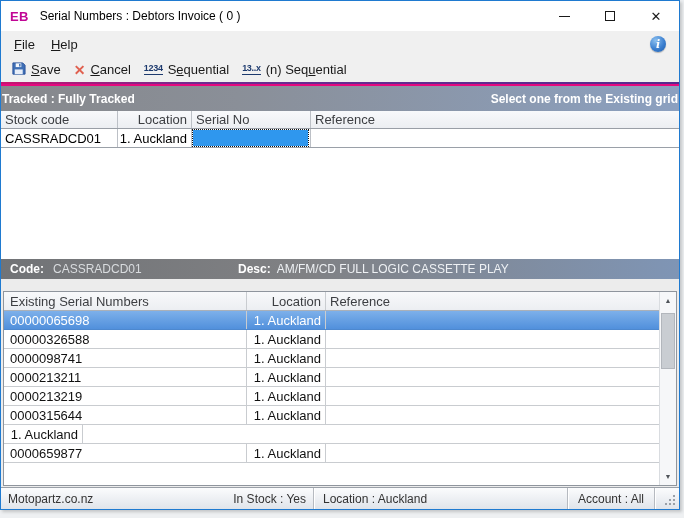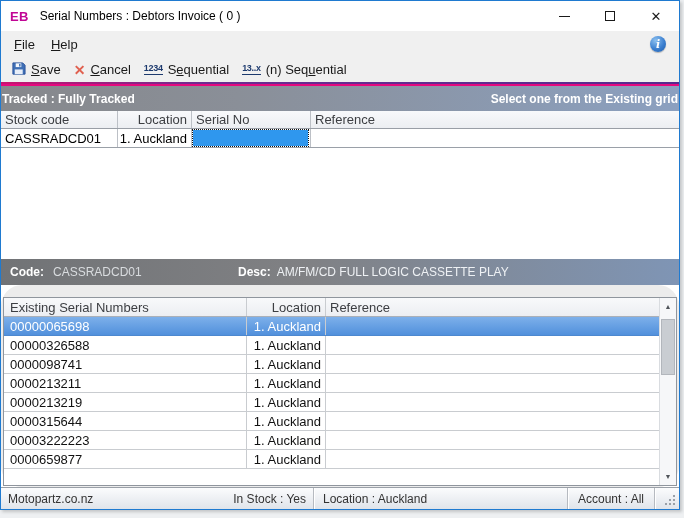--- a/index.html
+++ b/index.html
@@ -61,30 +61,30 @@
   .tg-header .cell, .tg-row .cell { border-right:1px solid #bcc0c6; }
   .c-stock { width:117px; }
   .c-loc { width:74px; justify-content:flex-end; }
   .c-serial { width:119px; }
   .c-ref { flex:1; border-right:none !important; }
   .tg-row { display:flex; height:19px; border-bottom:1px solid #9aa0a8; color:#000; }
   .serial-cell { position:relative; padding:0; }
   .serial-sel { position:absolute; left:1px; right:2px; top:1px; bottom:1px; background:#2f97ee; outline:1px dotted #111; outline-offset:0px; }
   
   .code-bar {
-    height:26px; flex:0 0 auto;
+    height:20px; flex:0 0 auto;
     background:linear-gradient(90deg,#717376 0%, #808184 45%, #7f95b5 100%);
     display:flex; align-items:center; font-size:12px; color:#fff; position:relative; padding-left:9px; white-space:nowrap;
   }
   .code-label, .desc-label { font-weight:700; }
   .code-value { margin-left:9px; color:#d9dcdf; }
   .desc-wrap { position:absolute; left:237px; display:flex;text-align:center; }
   .desc-value { margin-left:6px; color:#eef1f4; }
   
-  .bottom-area { flex:1; background:#ececec; padding:12px 2px 1px 2px; display:flex;border-radius:21px; }
+  .bottom-area { flex:1; background:#ececec; padding:12px 2px 1px 2px; display:flex; }
   .bottom-grid { flex:1; border:1px solid #8f959d; background:#fff; display:flex; overflow:hidden; }
   .bg-content { flex:1; display:flex; flex-direction:column; overflow:hidden; }
   .bg-header { display:flex; height:19px; flex:0 0 auto; background:linear-gradient(#f8f9fb,#eceef2); border-bottom:1px solid #aab0b8; color:#3c3e42; font-size:13px; }
   .bg-header .cell, .bg-row .cell { border-right:1px solid #c9ccd0; }
   .b-serial { width:243px; padding-left:6px; }
   .b-loc { width:79px; justify-content:flex-end; }
   .b-ref { flex:1; border-right:none !important; }
   .bg-row { display:flex; height:19px; flex:0 0 auto; border-bottom:1px solid #c9ccd0; font-size:13px; color:#111; }
   .bg-row.selected { background:linear-gradient(180deg,#7db0ea,#5190dc); color:#fff; border-bottom-color:#4d88cf; }
   
@@ -222,21 +222,20 @@
           <div class="cell b-serial">0000213219</div>
           <div class="cell b-loc">1. Auckland</div>
           <div class="cell b-ref"></div>
         </div>
         <div class="bg-row">
           <div class="cell b-serial">0000315644</div>
           <div class="cell b-loc">1. Auckland</div>
           <div class="cell b-ref"></div>
         </div>
         <div class="bg-row">
-          <div class="cell b-serial">00003222223</div>
           <div class="cell b-loc">1. Auckland</div>
           <div class="cell b-ref"></div>
         </div>
         <div class="bg-row">
           <div class="cell b-serial">0000659877</div>
           <div class="cell b-loc">1. Auckland</div>
           <div class="cell b-ref"></div>
         </div>
       </div>
       <div class="v-scrollbar">

